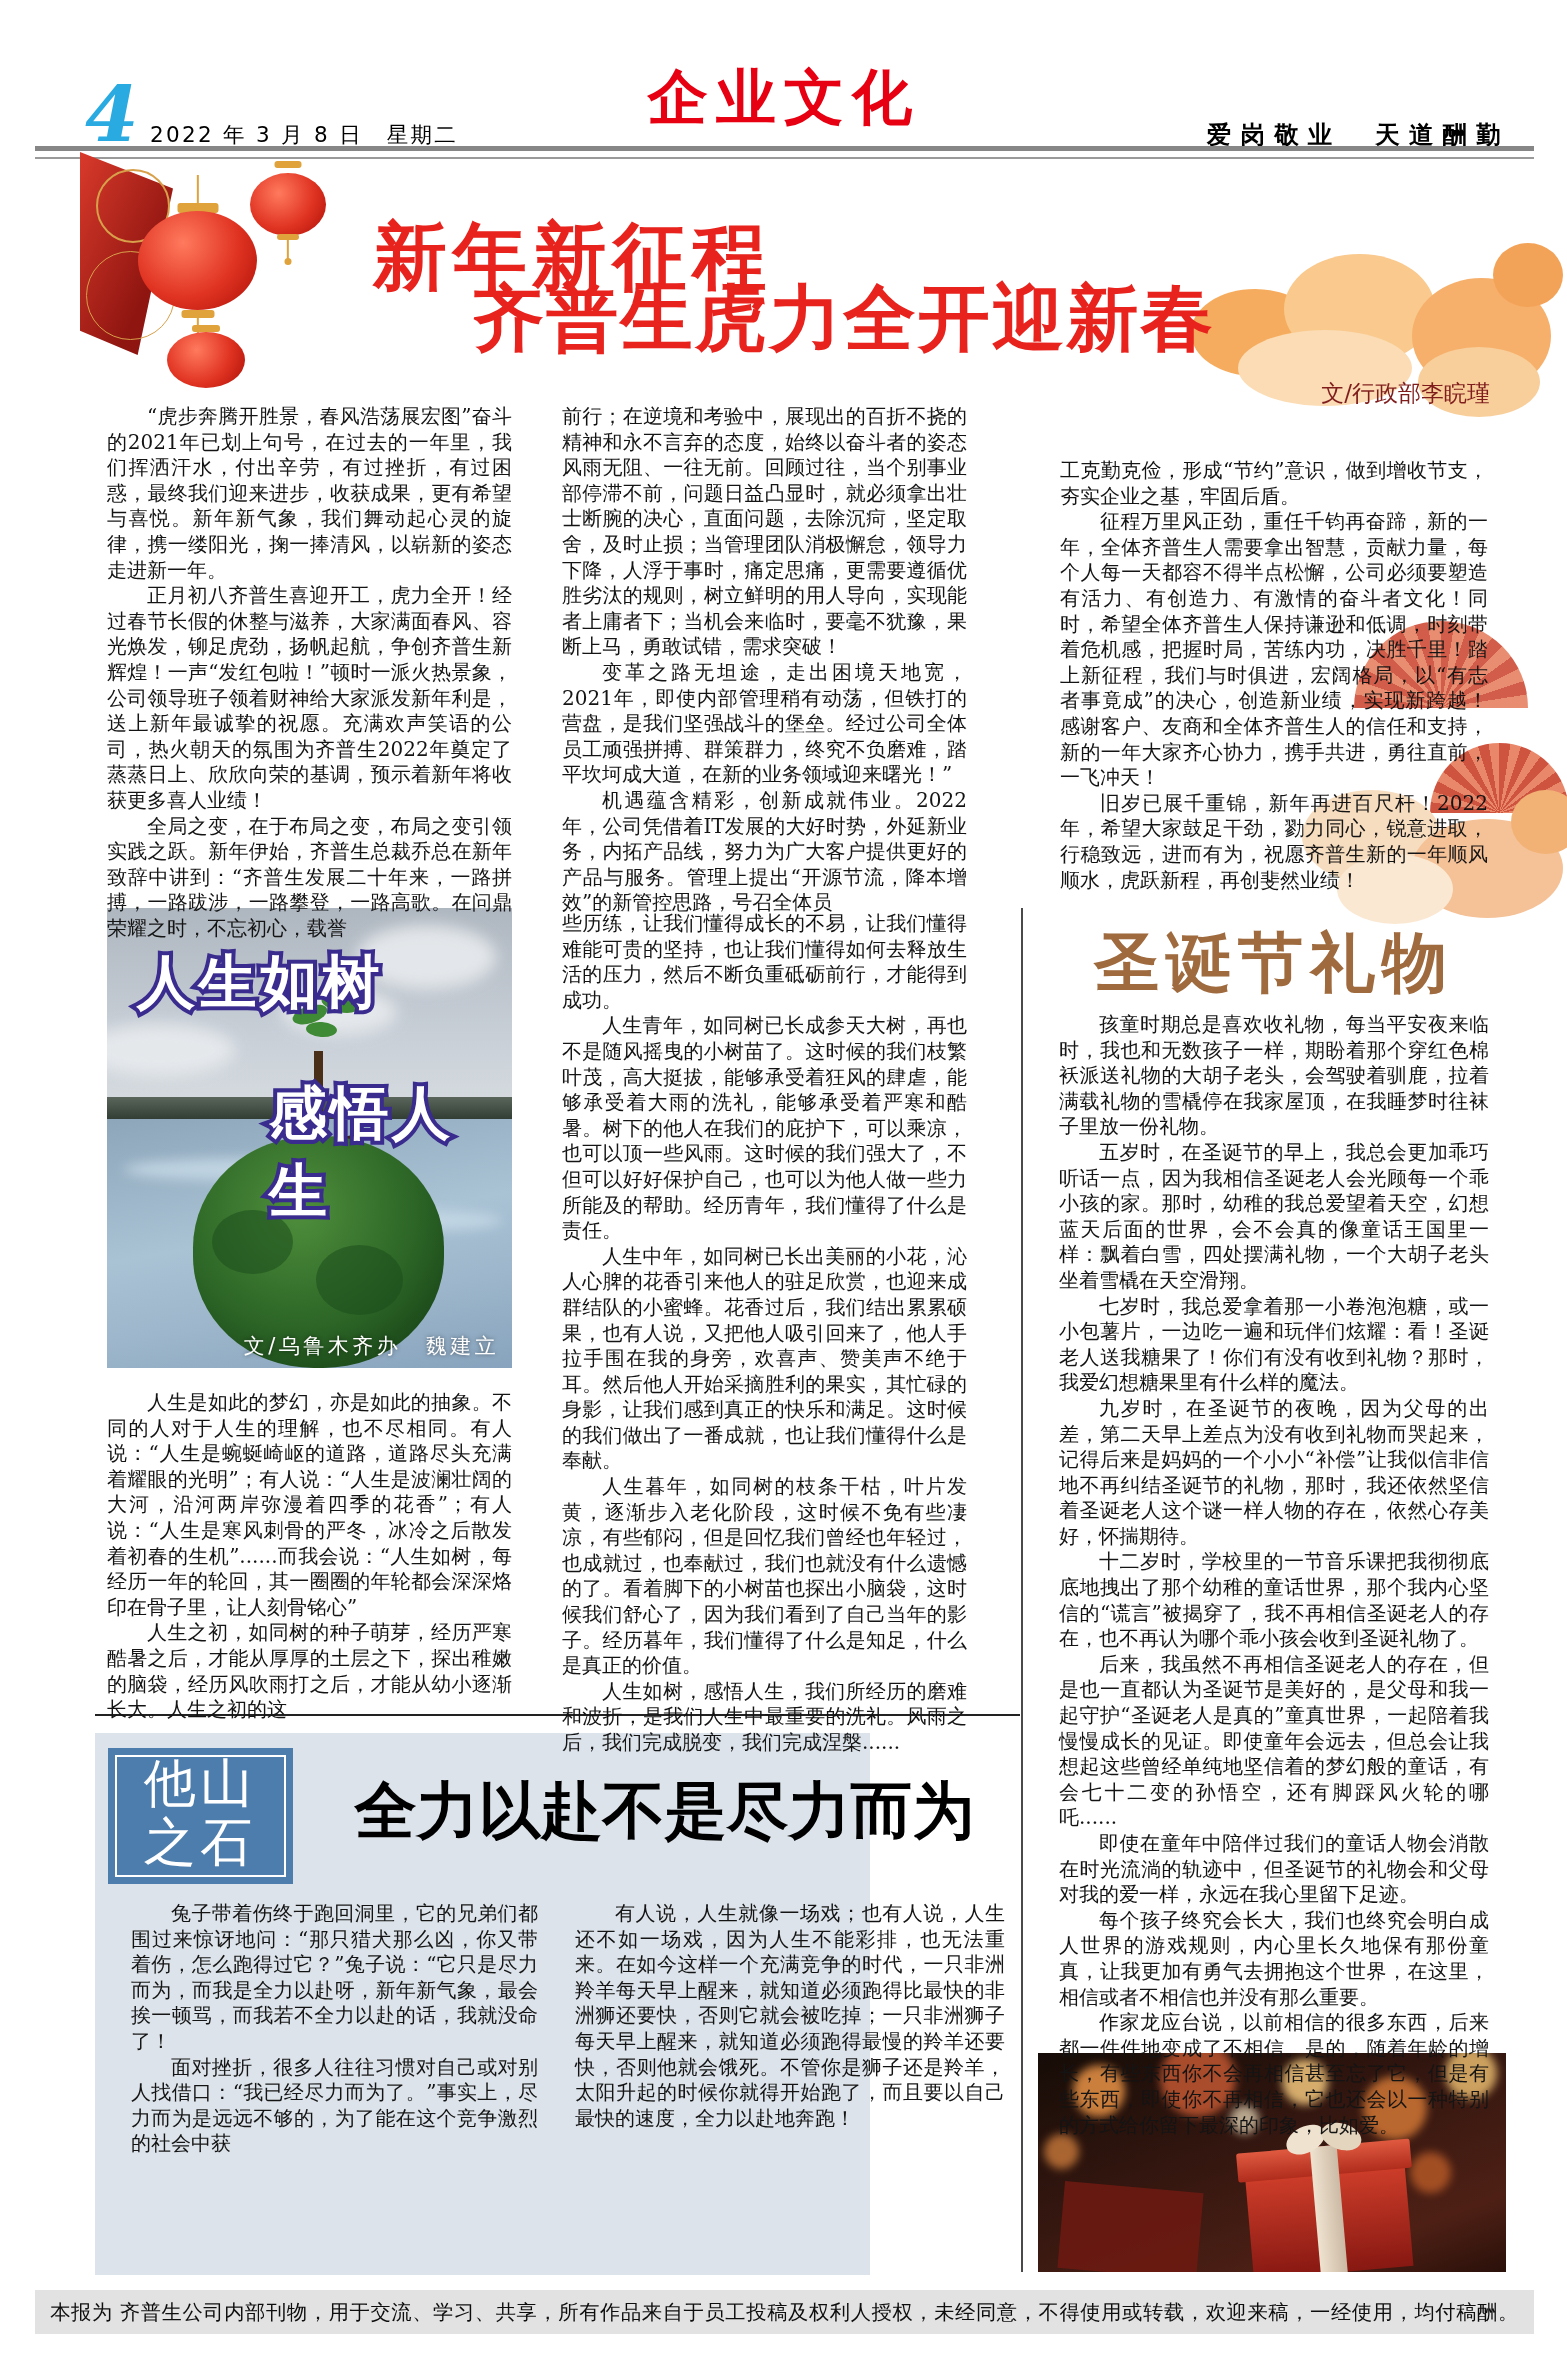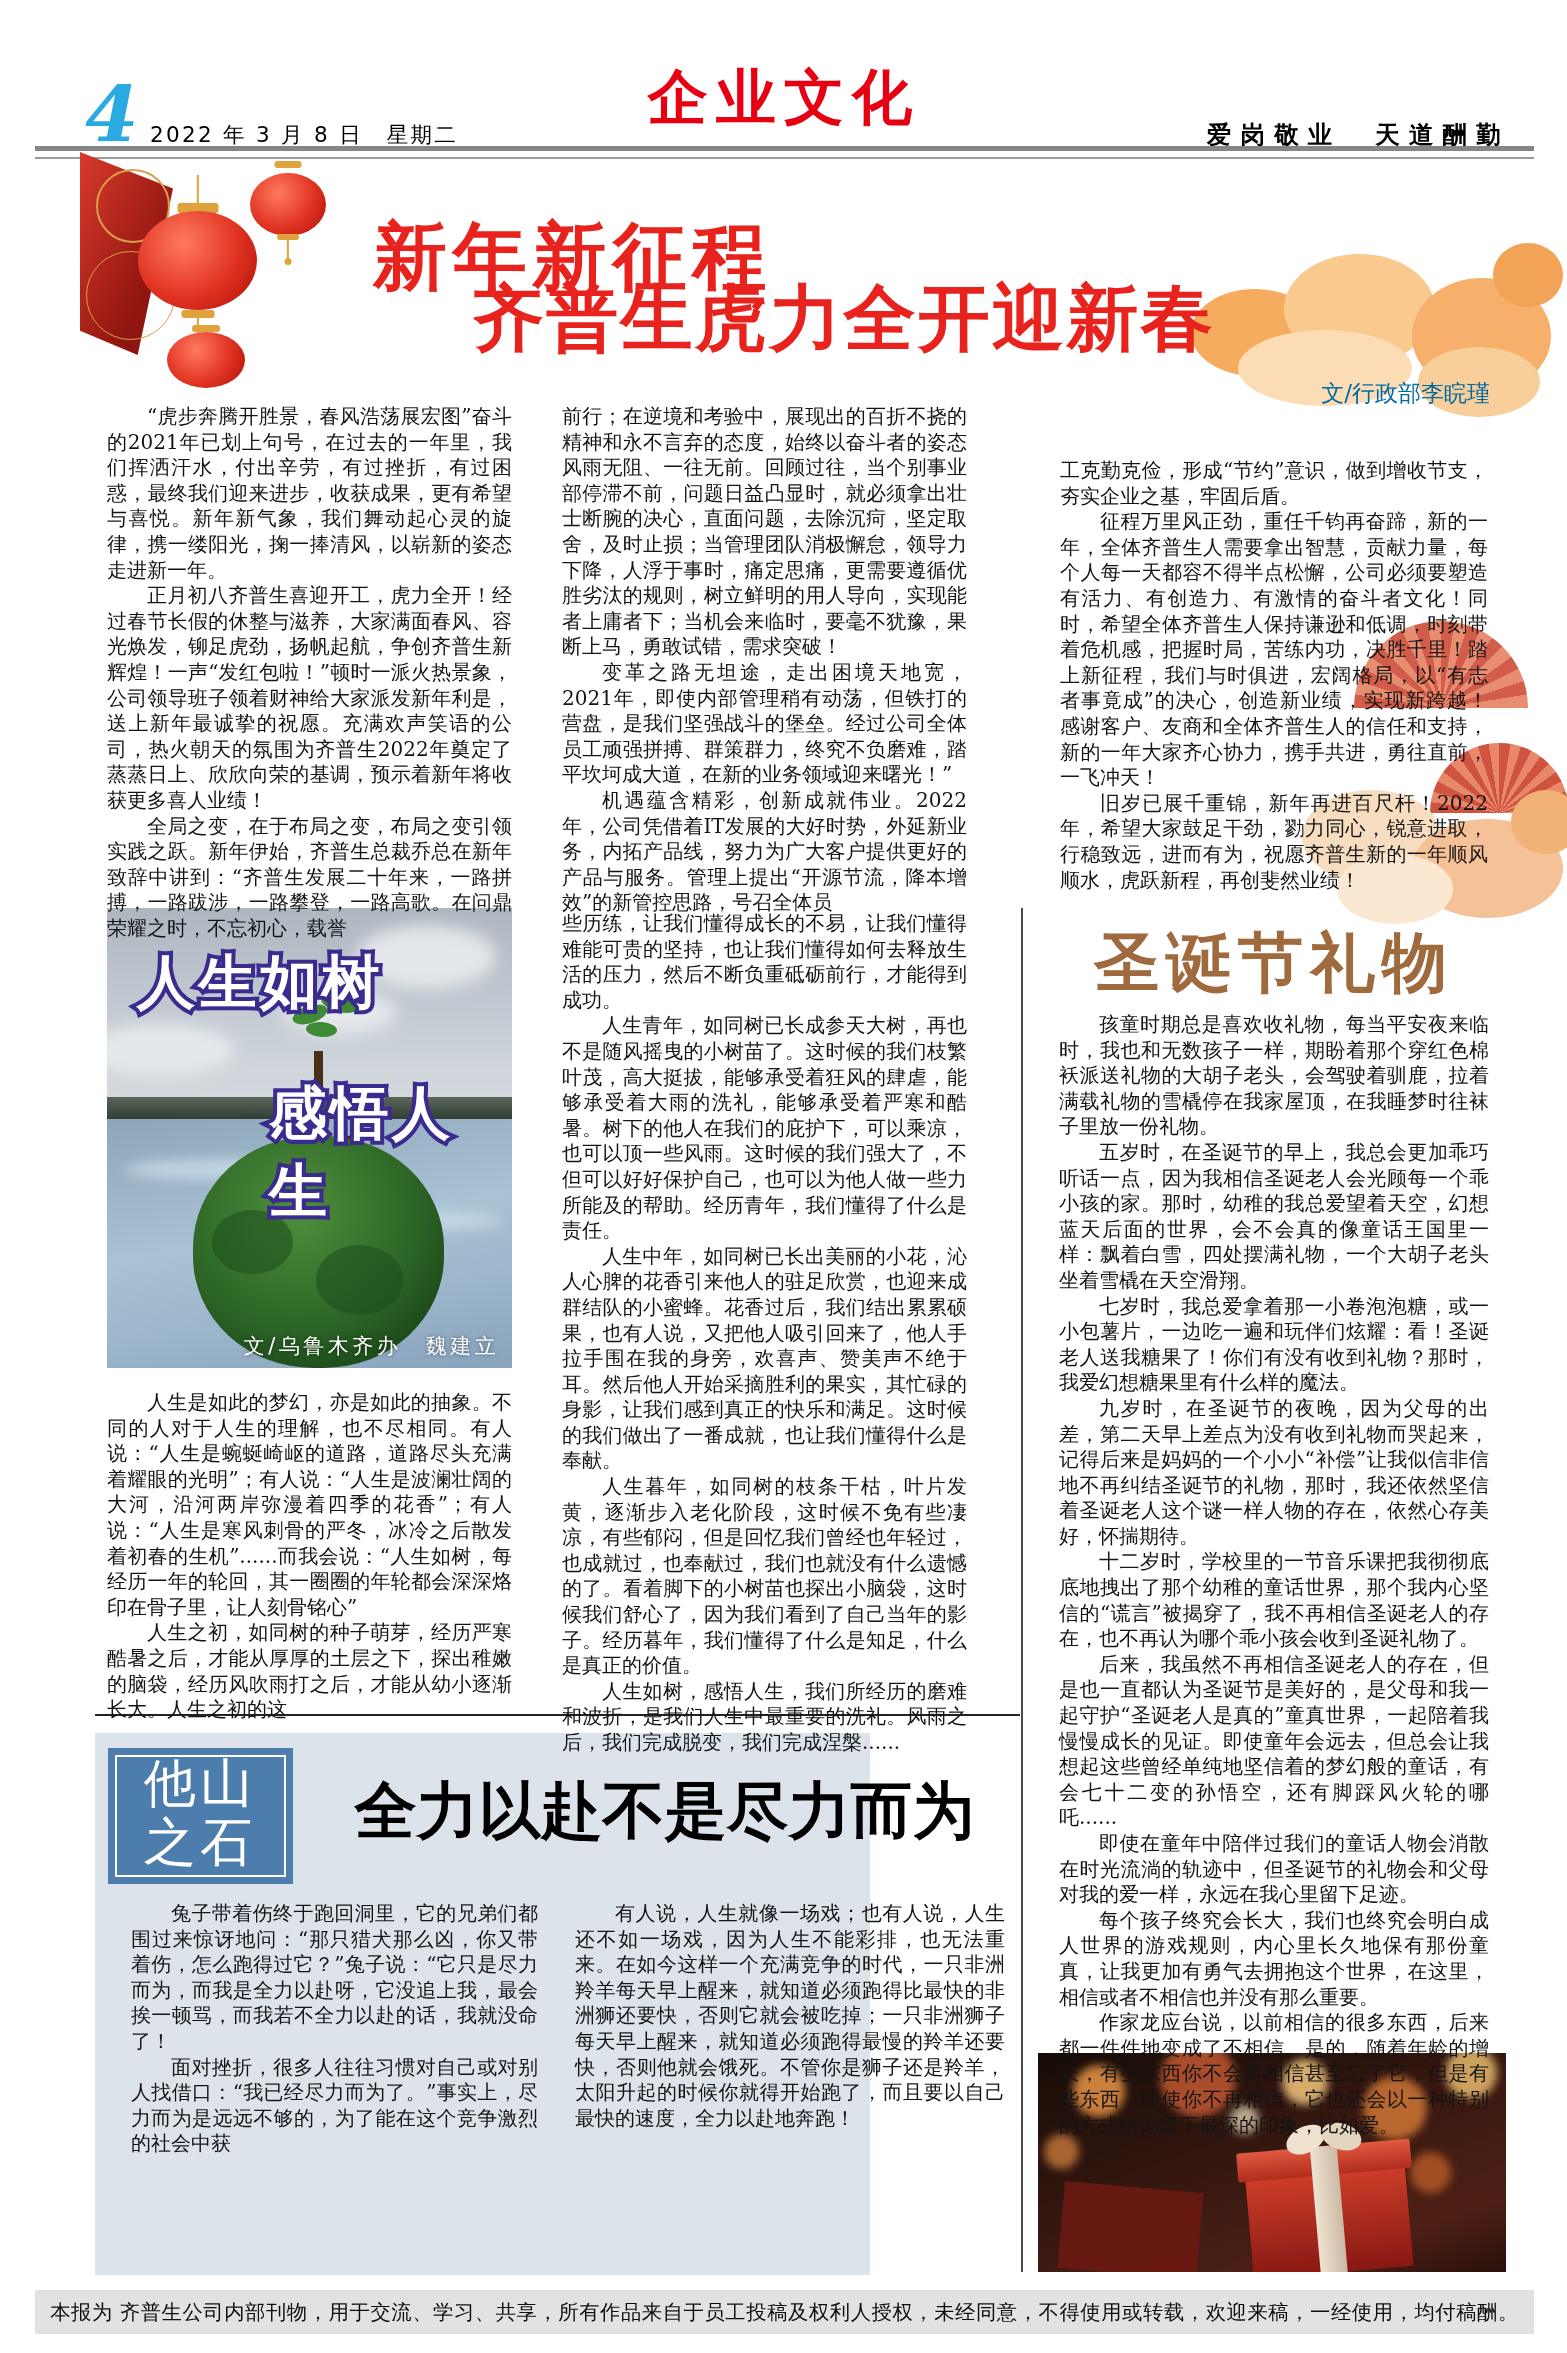--- a/index.html
+++ b/index.html
@@ -13,21 +13,21 @@
   .section-title{left:0;right:0;top:58px;text-align:center;font-weight:bold;font-size:60px;
                  color:#e60012;letter-spacing:8.1px;font-family:"DejaVu Serif",serif;}
   .slogan{right:58px;top:119px;font-family:"DejaVu Sans",sans-serif;font-weight:bold;
           font-size:24.4px;letter-spacing:9.3px;color:#000;}
   .rule1{left:35px;width:1499px;top:146px;height:5.2px;background:#868686;}
   .rule2{left:35px;width:1499px;top:157px;height:2.3px;background:#9a9a9a;}
 
   
   .t1{left:373px;top:184px;font-size:74px;font-weight:bold;color:#e8231d;letter-spacing:5.8px;margin-top:24px;}
   .t2{left:472px;top:271px;font-size:72px;font-weight:bold;color:#e8231d;letter-spacing:2.3px;}
-  .byline{right:78px;top:378px;font-family:"DejaVu Sans",sans-serif;font-size:23px;color:#0369a1;z-index:5;}
+  .byline{right:78px;top:378px;font-family:"DejaVu Sans",sans-serif;font-size:23px;color:#7f1d1d;z-index:5;}
 
   
   .lan-wrap{left:80px;top:152px;width:261px;height:238px;}
   .fan{position:absolute;left:0;top:0;width:93px;height:203px;
        background:linear-gradient(115deg,#d93a2b,#8f1510 70%);
        clip-path:polygon(0 0,100% 18%,62% 100%,0 88%);}
   .garc{position:absolute;border:2.3px solid #d8a04a;border-radius:50%;background:transparent;}
   .lantern{position:absolute;}
   .lbody{position:absolute;left:0;top:12.8px;width:100%;border-radius:50%;
          background:radial-gradient(circle at 38% 32%,#ff7a5e,#e03322 55%,#b01208 95%);}
@@ -260,21 +260,21 @@
     <div class="etag">
       <div class="inner"></div>
       <div class="txt">
         <div>他山</div>
         <div>之石</div>
       </div>
     </div>
     <div class="etitle">全力以赴不是尽力而为</div>
   </div>
   <div class="abs col efc1">
-    <p class="ind">兔子带着伤终于跑回洞里，它的兄弟们都围过来惊讶地问：“那只猎犬那么凶，你又带着伤，怎么跑得过它？”兔子说：“它只是尽力而为，而我是全力以赴呀，它没追上我，最会挨一顿骂，而我若不全力以赴的话，我就没命了！</p>
+    <p class="ind">兔子带着伤终于跑回洞里，它的兄弟们都围过来惊讶地问：“那只猎犬那么凶，你又带着伤，怎么跑得过它？”兔子说：“它只是尽力而为，而我是全力以赴呀，新年新气象，最会挨一顿骂，而我若不全力以赴的话，我就没命了！</p>
     <p class="ind">面对挫折，很多人往往习惯对自己或对别人找借口：“我已经尽力而为了。”事实上，尽力而为是远远不够的，为了能在这个竞争激烈的社会中获</p>
   </div>
   <div class="abs col efc2">
     <p class="ind">有人说，人生就像一场戏；也有人说，人生还不如一场戏，因为人生不能彩排，也无法重来。在如今这样一个充满竞争的时代，一只非洲羚羊每天早上醒来，就知道必须跑得比最快的非洲狮还要快，否则它就会被吃掉；一只非洲狮子每天早上醒来，就知道必须跑得最慢的羚羊还要快，否则他就会饿死。不管你是狮子还是羚羊，太阳升起的时候你就得开始跑了，而且要以自己最快的速度，全力以赴地奔跑！</p>
   </div>
 
   <div class="abs footer">
     <span>本报为 齐普生公司内部刊物，用于交流、学习、共享，所有作品来自于员工投稿及权利人授权，未经同意，不得使用或转载，欢迎来稿，一经使用，均付稿酬。</span>
   </div>
 

